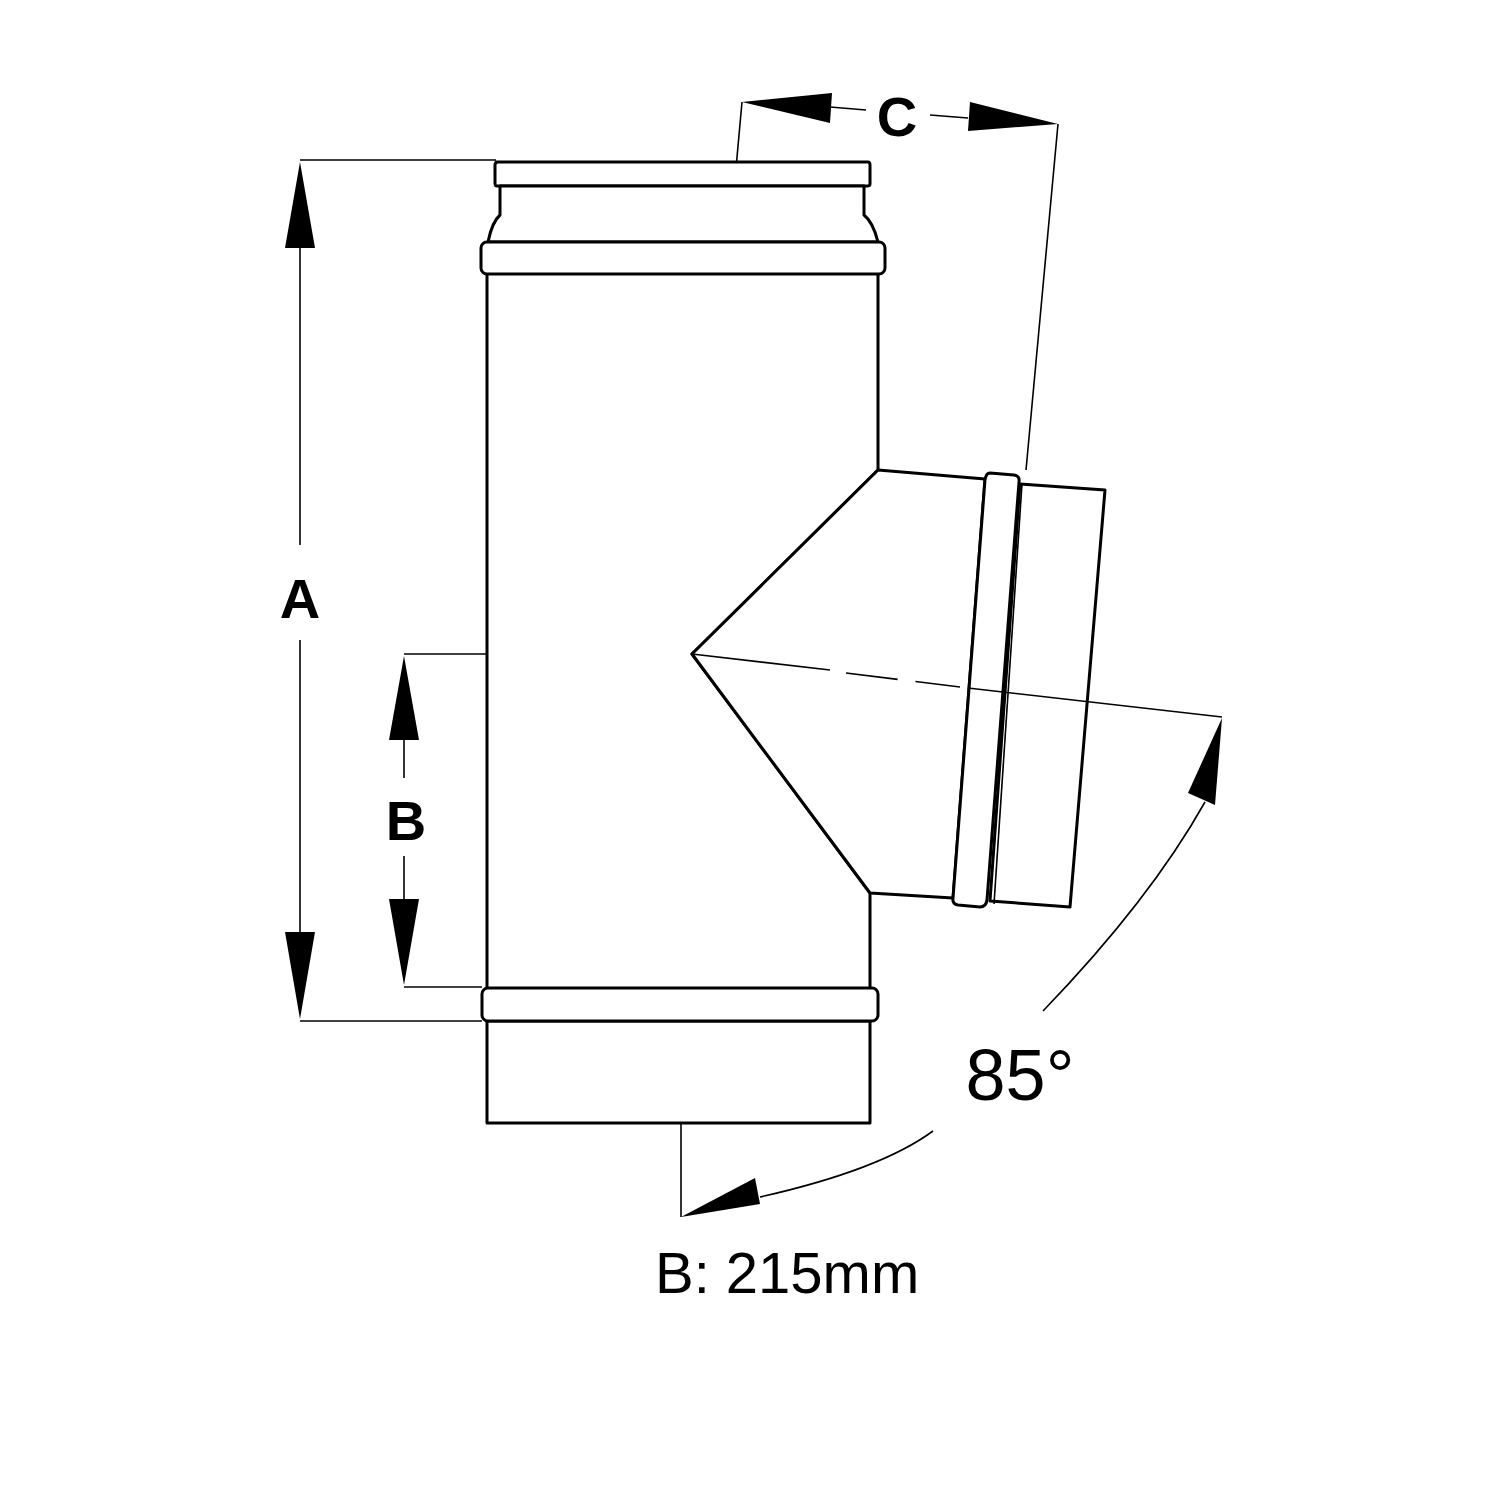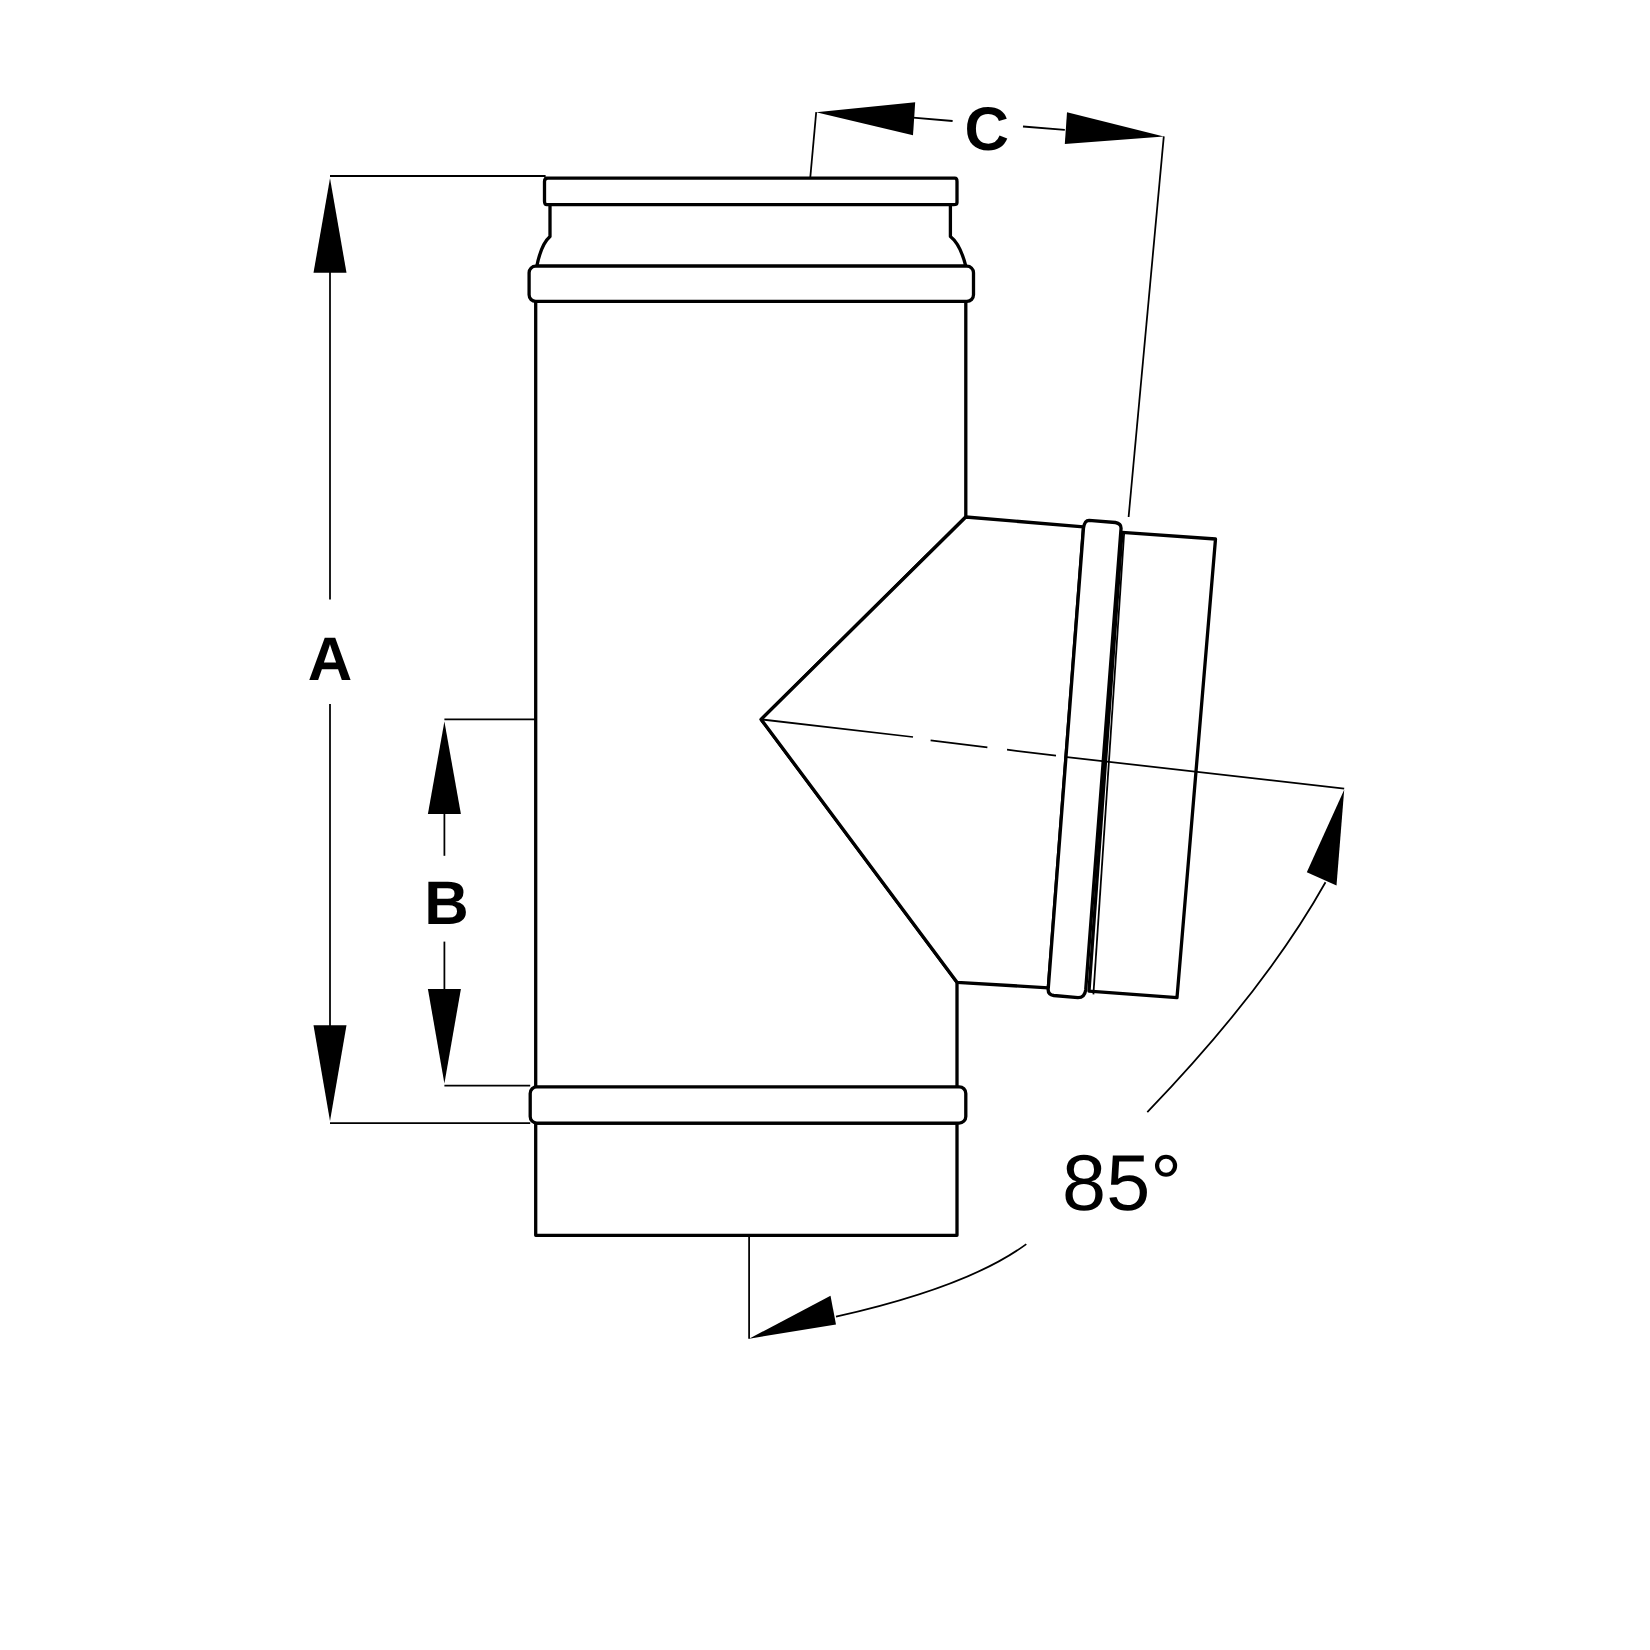--- a/index.html
+++ b/index.html
@@ -68,13 +68,16 @@
   <line class="thin" x1="681" y1="1123" x2="681" y2="1217"></line>
 
   <path class="thin" d="M760,1197 Q880,1170 933,1131"></path>
   <path class="thin" d="M1043,1011 Q1150,900 1205,802"></path>
   <polygon class="arrow" points="681,1217 755,1178 760,1204"></polygon>
   <polygon class="arrow" points="1222,718 1188,793 1215,805"></polygon>
   <text class="angle-label" x="1020" y="1100" text-anchor="middle">85°</text>
 </svg>
 
 <div class="legend">
+  <div class="legend-row">
+    <span>B:</span><span class="val">215mm</span>
+  </div>
 </div>
 
 </body></html>

